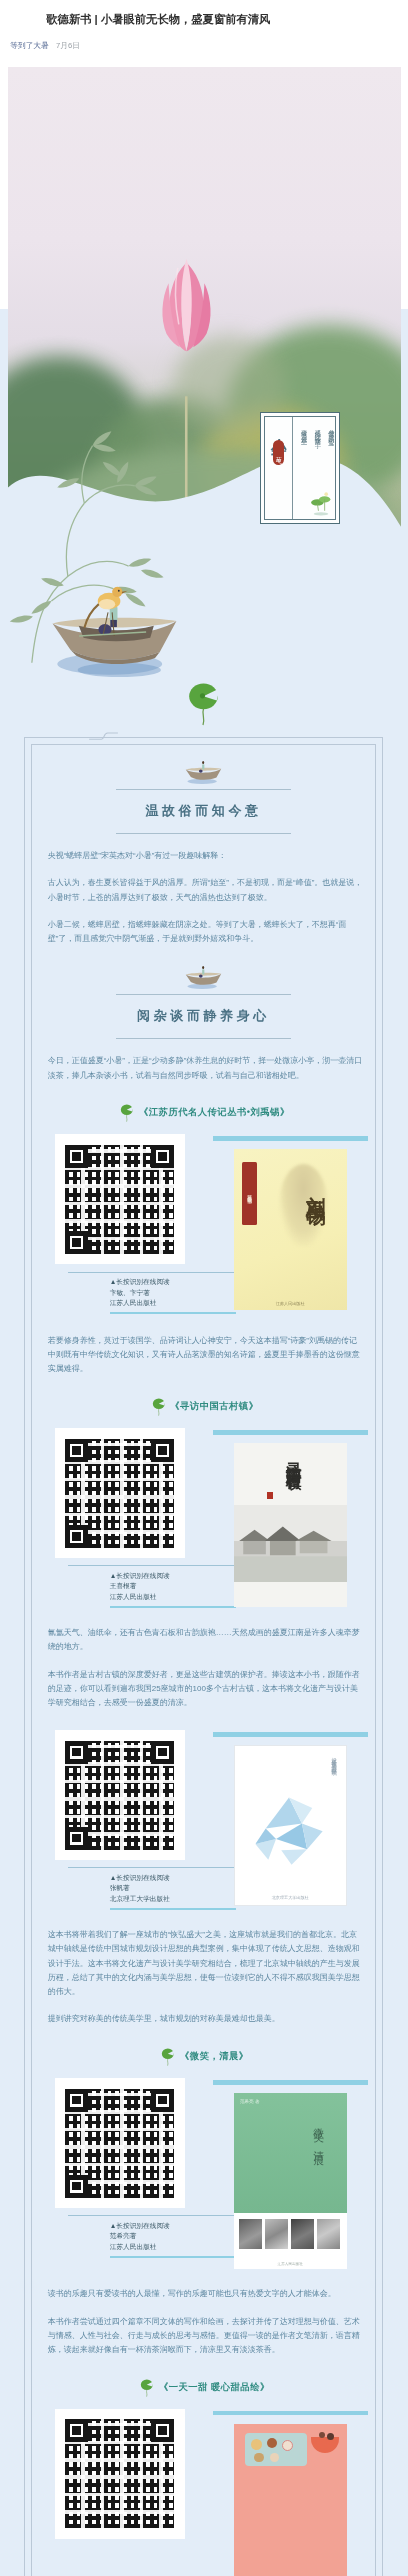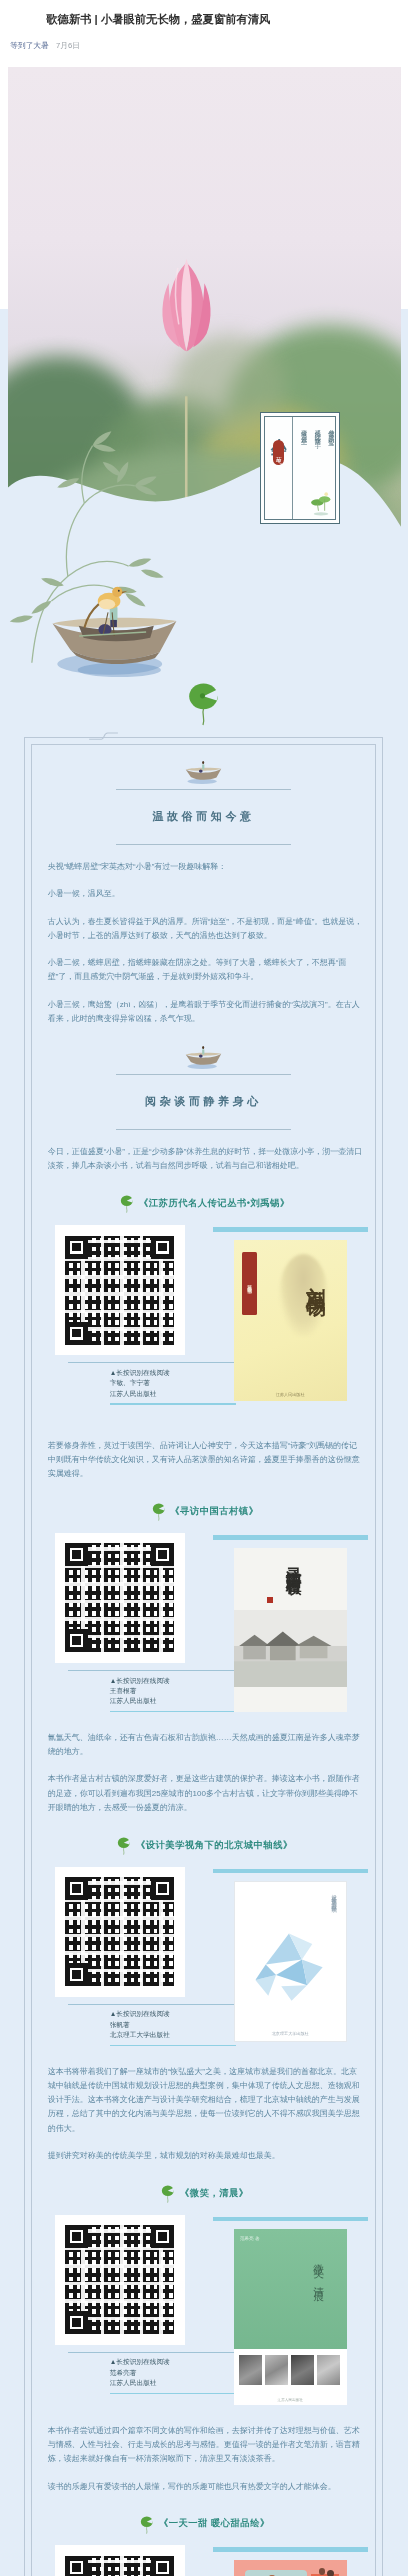--- a/index.html
+++ b/index.html
@@ -45,21 +45,21 @@
   .leaf-solo{position:absolute;left:180px;top:679px;width:47px;height:47px;}
 
   
   .frame{position:absolute;left:24px;top:737px;width:359px;height:2088px;border:0.5px solid #bac8d7;box-sizing:border-box;}
   .frame-inner{position:absolute;inset:6.2px;border:0.5px solid #bac8d7;padding:7.2px 15.5px 0;box-sizing:border-box;}
   .curl{position:absolute;left:63px;top:-8.8px;width:31px;height:11.3px;}
 
   .sec-head{display:flex;flex-direction:column;align-items:center;margin-top:6.2px;}
   .boat-ic{width:41px;height:28px;margin-bottom:2.1px;}
   .sec-line{width:175px;height:0.5px;background:#a9bfce;}
-  .sec-title{font-size:11px;font-weight:bold;color:#4a7184;letter-spacing:3.6px;margin:20px 0;}
+  .sec-title{font-size:13px;font-weight:bold;color:#4a7184;letter-spacing:3.6px;margin:13px 0;}
 
   .para{width:315px;margin:15.5px auto 0;font-size:8px;line-height:1.78;color:#5d87a0;}
   .para p{margin:0 0 13px;}
   .para p:last-child{margin-bottom:0;}
 
   .book-block{margin-top:19.6px;}
   .book-title{display:flex;align-items:center;justify-content:center;font-size:9.3px;font-weight:bold;color:#2f8b80;letter-spacing:0.5px;}
   .leaf-ic{width:19.6px;height:20.6px;margin-right:2.1px;flex:none;}
   .book-row{display:flex;margin-top:11.3px;align-items:flex-start;}
   .qr-col{width:165px;flex:none;}
@@ -247,24 +247,22 @@
           <ellipse cx="104" cy="62" rx="11" ry="9" fill="#42406a"></ellipse>
           <rect x="112" y="22" width="13" height="30" rx="4" fill="#a3cabc"></rect>
           <ellipse cx="118" cy="12" rx="6" ry="9" fill="#4e3823"></ellipse>
         </svg>
         <div class="sec-line"></div>
         <div class="sec-title">温故俗而知今意</div>
         <div class="sec-line"></div>
       </div>
       <div class="para">
         <p>央视“蟋蟀居壁”宋英杰对“小暑”有过一段趣味解释：</p>
-        <p>小暑一候，温风至。</p>
         <p>古人认为，春生夏长皆得益于风的温厚。所谓“始至”，不是初现，而是“峰值”。也就是说，小暑时节，上苍的温厚达到了极致，天气的温热也达到了极致。</p>
         <p>小暑二候，蟋蟀居壁，指蟋蟀躲藏在阴凉之处。等到了大暑，蟋蟀长大了，不想再“面壁”了，而且感觉穴中阴气渐盛，于是就到野外嬉戏和争斗。</p>
-        <p>小暑三候，鹰始鸷（zhì，凶猛），是鹰着眼于季节变化而进行捕食的“实战演习”。在古人看来，此时的鹰变得异常凶猛，杀气乍现。</p>
       </div>
 
       <div class="sec-head" style="margin-top:17.5px">
         <svg class="boat-ic" viewBox="0 0 240 146">
           <ellipse cx="112" cy="122" rx="86" ry="16" fill="#7fa3cc" opacity=".5"></ellipse>
           <path d="M16,52 C60,40 180,40 224,48 C196,60 62,64 16,52 Z" fill="#cfc3aa"></path>
           <path d="M16,52 C62,78 178,78 224,48 L196,100 C150,118 84,118 46,96 Z" fill="#a2937f"></path>
           <ellipse cx="104" cy="62" rx="11" ry="9" fill="#42406a"></ellipse>
           <rect x="112" y="22" width="13" height="30" rx="4" fill="#a3cabc"></rect>
           <ellipse cx="118" cy="12" rx="6" ry="9" fill="#4e3823"></ellipse>
@@ -306,21 +304,21 @@
           <div class="cov-col">
             <div class="cov-bar"></div>
             <div class="cover cov1">
               <div class="statue"></div>
               <div class="series">江苏历代名人传记丛书</div>
               <div class="vtitle">刘禹锡</div>
               <div class="imprint">江苏人民出版社</div>
             </div>
           </div>
         </div>
-        <div class="para" style="margin-top:34px">
+        <div class="para" style="margin-top:20px">
           <p>若要修身养性，莫过于读国学、品诗词让人心神安宁，今天这本描写“诗豪”刘禹锡的传记中则既有中华传统文化知识，又有诗人品茗泼墨的知名诗篇，盛夏里手捧墨香的这份惬意实属难得。</p>
         </div>
       </div>
 
       <div class="book-block">
         <div class="book-title">
           <svg class="leaf-ic" viewBox="0 0 92 92">
             <path d="M18,34 a28,25 0 1,0 56,0 a28,25 0 1,0 -56,0" fill="#58a43e"></path>
             <path d="M46,34 L78,18 L72,42 Z" fill="#e3edf8"></path>
             <path d="M46,58 C42,70 50,78 45,90" stroke="#6a9c4e" stroke-width="2.5" fill="none"></path>
@@ -358,33 +356,25 @@
                 <rect x="128" y="70" width="54" height="24" fill="#b8b8b0"></rect>
                 <rect y="100" width="220" height="50" fill="#c6c9c2" opacity=".8"></rect>
               </svg>
               <div class="vtitle">寻访中国古村镇</div>
               <div class="seal"></div>
             </div>
           </div>
         </div>
         <div class="para" style="margin-top:18.5px">
           <p>氤氲天气、油纸伞，还有古色青石板和古韵旗袍……天然成画的盛夏江南是许多人魂牵梦绕的地方。</p>
-          <p>本书作者是古村古镇的深度爱好者，更是这些古建筑的保护者。捧读这本小书，跟随作者的足迹，你可以看到遍布我国25座城市的100多个古村古镇，让文字带你到那些美得睁不开眼睛的地方，去感受一份盛夏的清凉。</p>
+          <p>本书作者是古村古镇的深度爱好者，更是这些古建筑的保护者。捧读这本小书，跟随作者的足迹，你可以看到遍布我国25座城市的100多个古村古镇，这本书将文化遗产与设计美学研究相结合，去感受一份盛夏的清凉。</p>
         </div>
       </div>
 
       <div class="book-block">
-        <div class="book-title">
-          <svg class="leaf-ic" viewBox="0 0 92 92">
-            <path d="M18,34 a28,25 0 1,0 56,0 a28,25 0 1,0 -56,0" fill="#58a43e"></path>
-            <path d="M46,34 L78,18 L72,42 Z" fill="#e3edf8"></path>
-            <path d="M46,58 C42,70 50,78 45,90" stroke="#6a9c4e" stroke-width="2.5" fill="none"></path>
-          </svg>
-          <span>《设计美学视角下的北京城中轴线》</span>
-        </div>
         <div class="book-row">
           <div class="qr-col">
             <div class="qr-box">
               <div class="qrpat">
                   <div class="fdr tl"></div>
                   <div class="fdr tr"></div>
                   <div class="fdr bl"></div>
                 </div>
             </div>
             <div class="qr-div"></div>
@@ -454,22 +444,22 @@
                 <div class="ph p1"></div>
                   <div class="ph p2"></div>
                   <div class="ph p3"></div>
                   <div class="ph p4"></div>
               </div>
               <div class="imprint">江苏人民出版社</div>
             </div>
           </div>
         </div>
         <div class="para" style="margin-top:18.5px">
+          <p>读书的乐趣只有爱读书的人最懂，写作的乐趣可能也只有热爱文字的人才能体会。</p>
           <p>本书作者尝试通过四个篇章不同文体的写作和绘画，去探讨并传了达对理想与价值、艺术与情感、人性与社会、行走与成长的思考与感悟。更值得一读的是作者文笔清新，语言精炼，读起来就好像自有一杯清茶润喉而下，清凉里又有淡淡茶香。</p>
-          <p>读书的乐趣只有爱读书的人最懂，写作的乐趣可能也只有热爱文字的人才能体会。</p>
         </div>
       </div>
 
       <div class="book-block">
         <div class="book-title">
           <svg class="leaf-ic" viewBox="0 0 92 92">
             <path d="M18,34 a28,25 0 1,0 56,0 a28,25 0 1,0 -56,0" fill="#58a43e"></path>
             <path d="M46,34 L78,18 L72,42 Z" fill="#e3edf8"></path>
             <path d="M46,58 C42,70 50,78 45,90" stroke="#6a9c4e" stroke-width="2.5" fill="none"></path>
           </svg>

